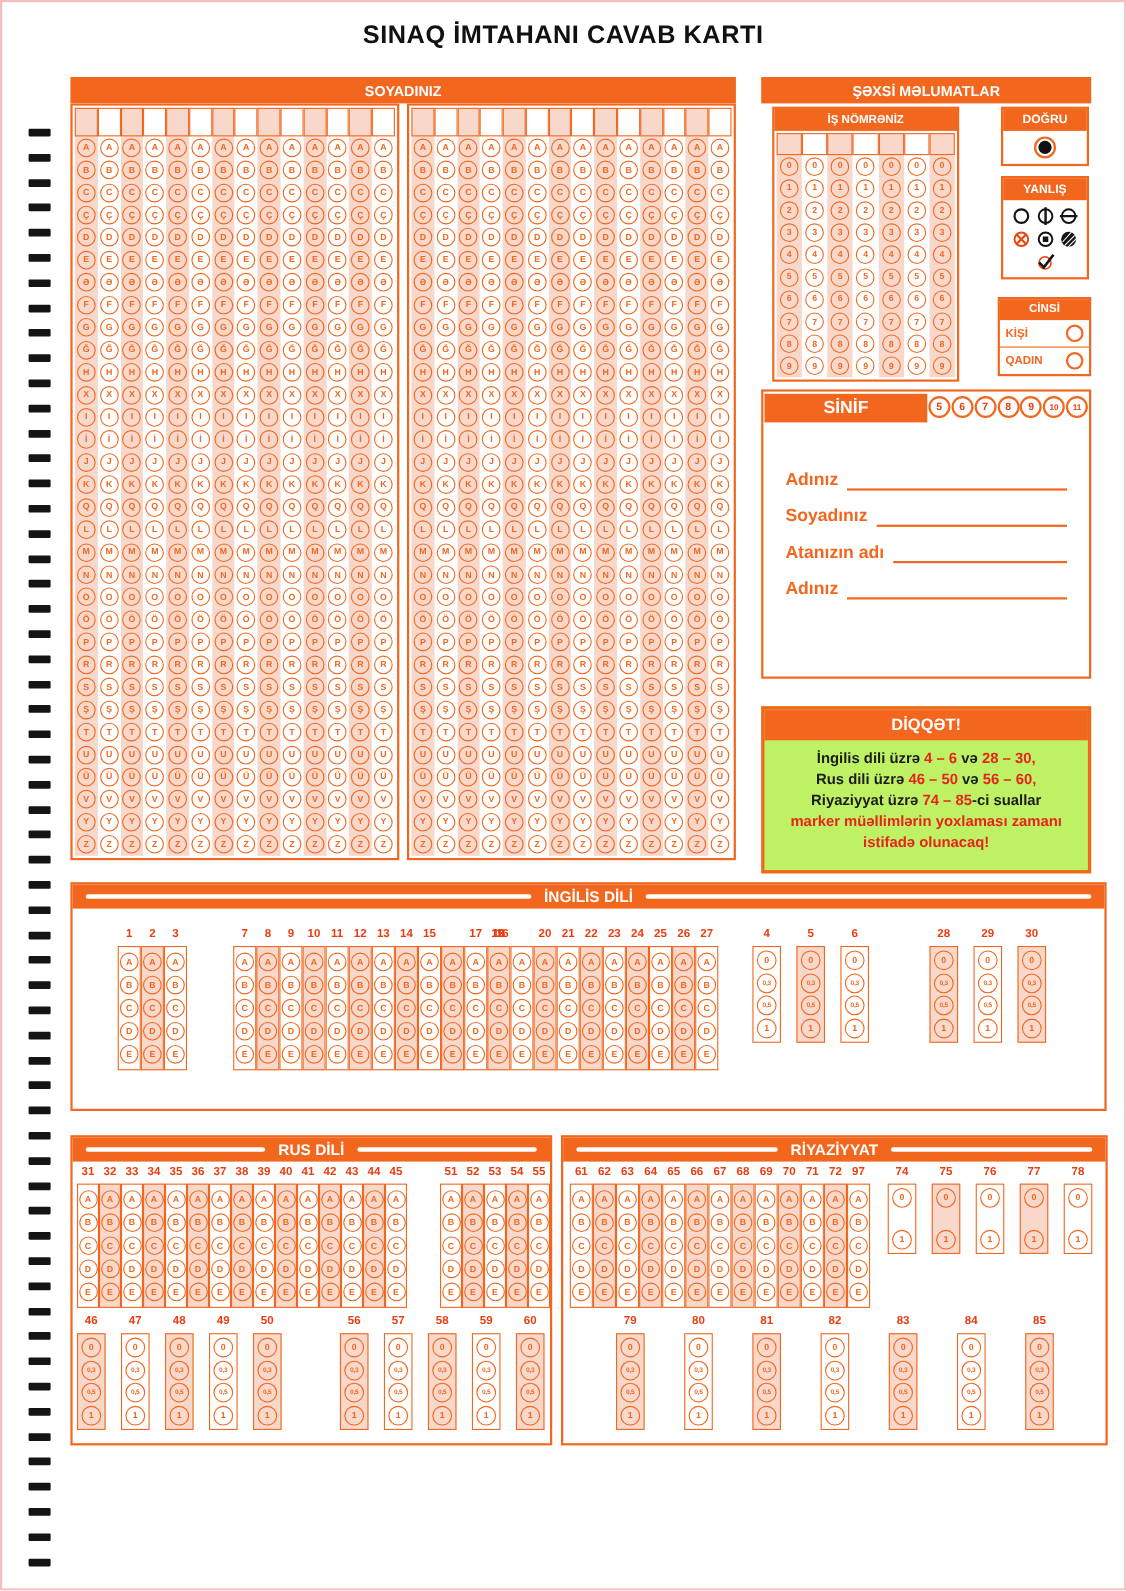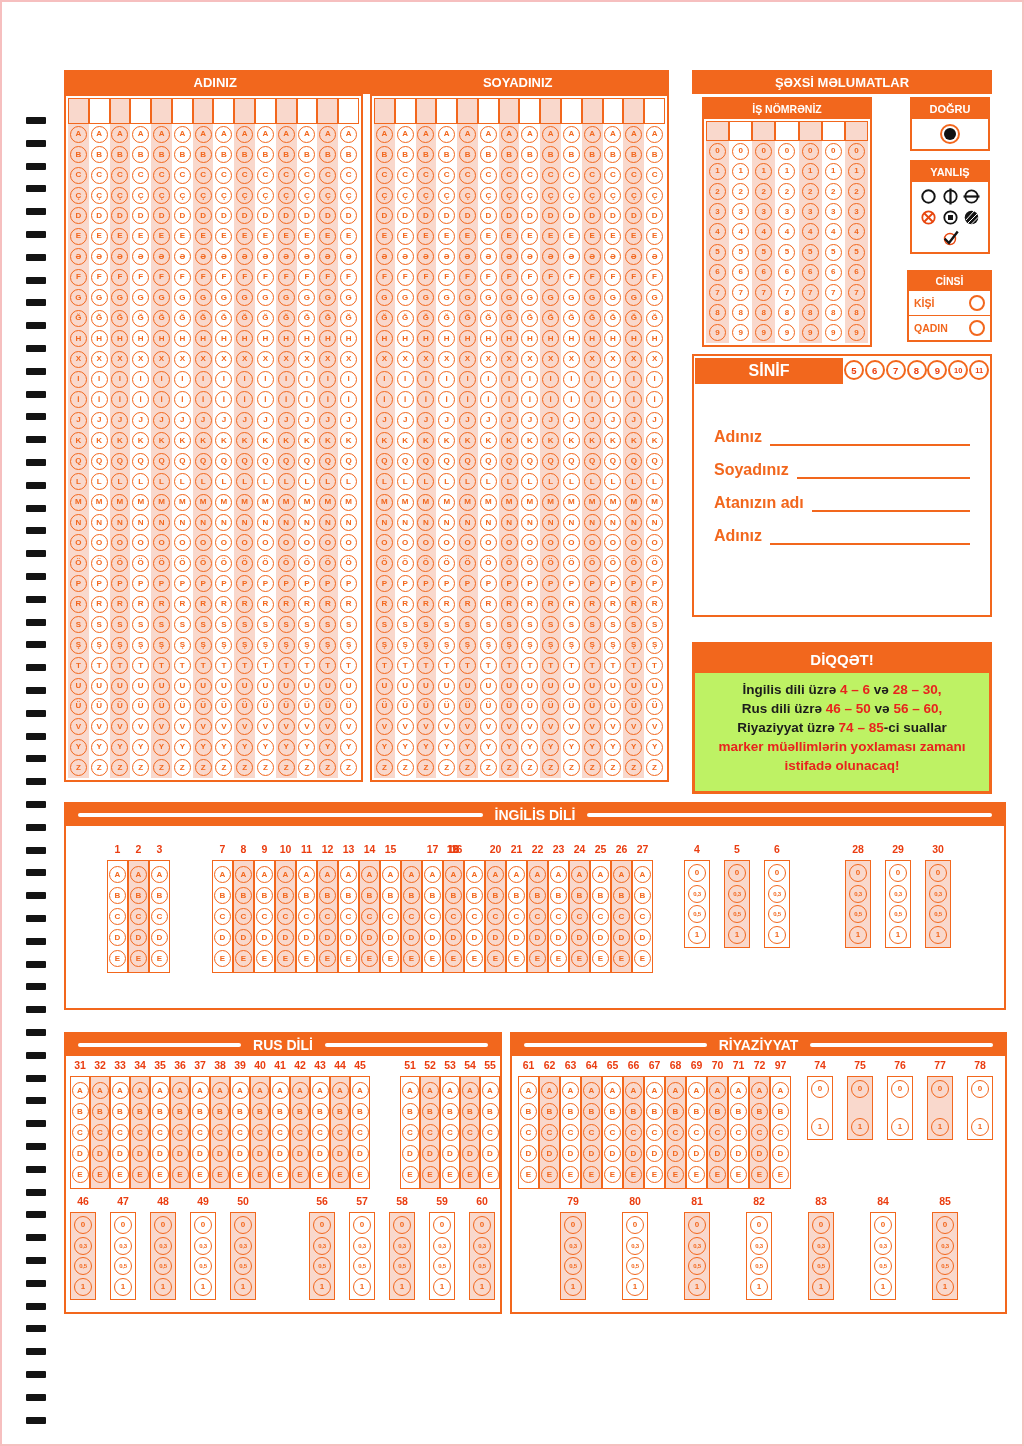--- a/index.html
+++ b/index.html
@@ -136,23 +136,23 @@
       <div class="mark" style="top: 1255px;"></div>
       <div class="mark" style="top: 1277.8px;"></div>
       <div class="mark" style="top: 1300.6px;"></div>
       <div class="mark" style="top: 1323.4px;"></div>
       <div class="mark" style="top: 1346.2px;"></div>
       <div class="mark" style="top: 1369px;"></div>
       <div class="mark" style="top: 1391.8px;"></div>
       <div class="mark" style="top: 1414.6px;"></div>
     </div>
 
+  <div id="page-title">SINAQ İMTAHANI CAVAB KARTI</div>
 
   <div id="name-band" class="abs">
-    <div class="half">ADINIZ</div>
     <div class="half">SOYADINIZ</div>
   </div>
   <div id="name-grids">
       <div class="letter-grid-box" style="left: 62px;">
         <div class="lcol shaded">
           <div class="write-box"></div>
           <div class="lcell">
             <div class="bub">A</div>
           </div>
           <div class="lcell">

